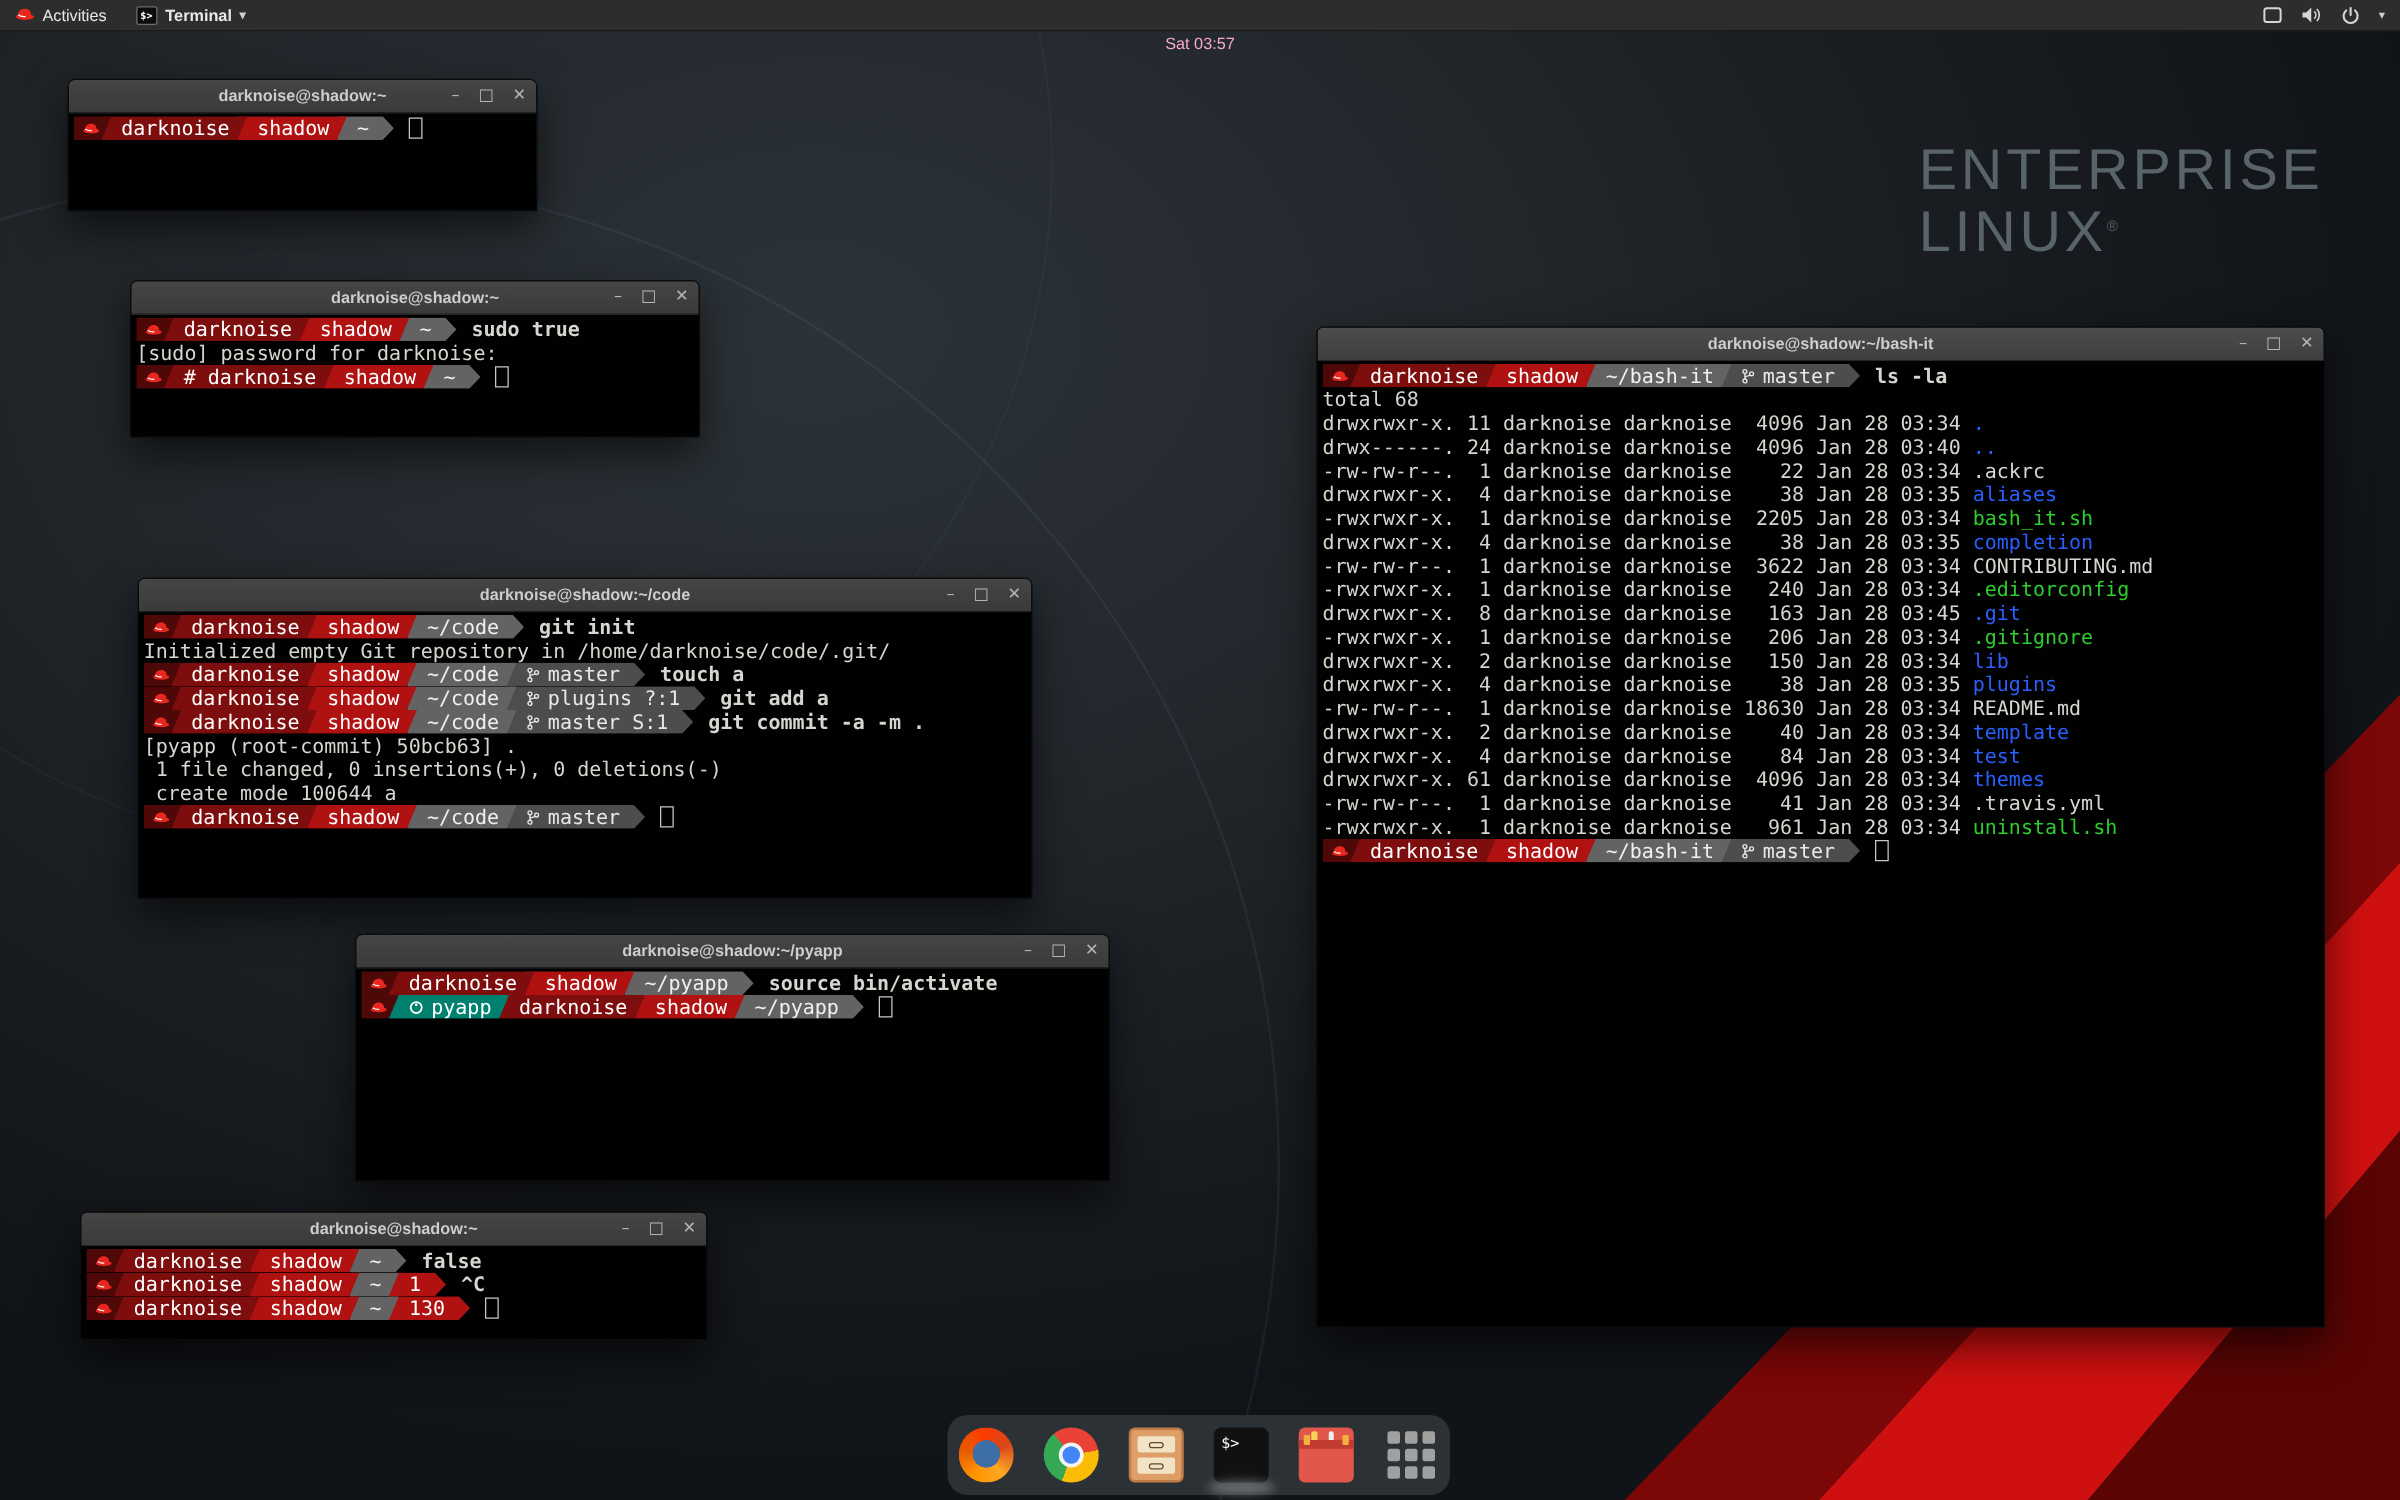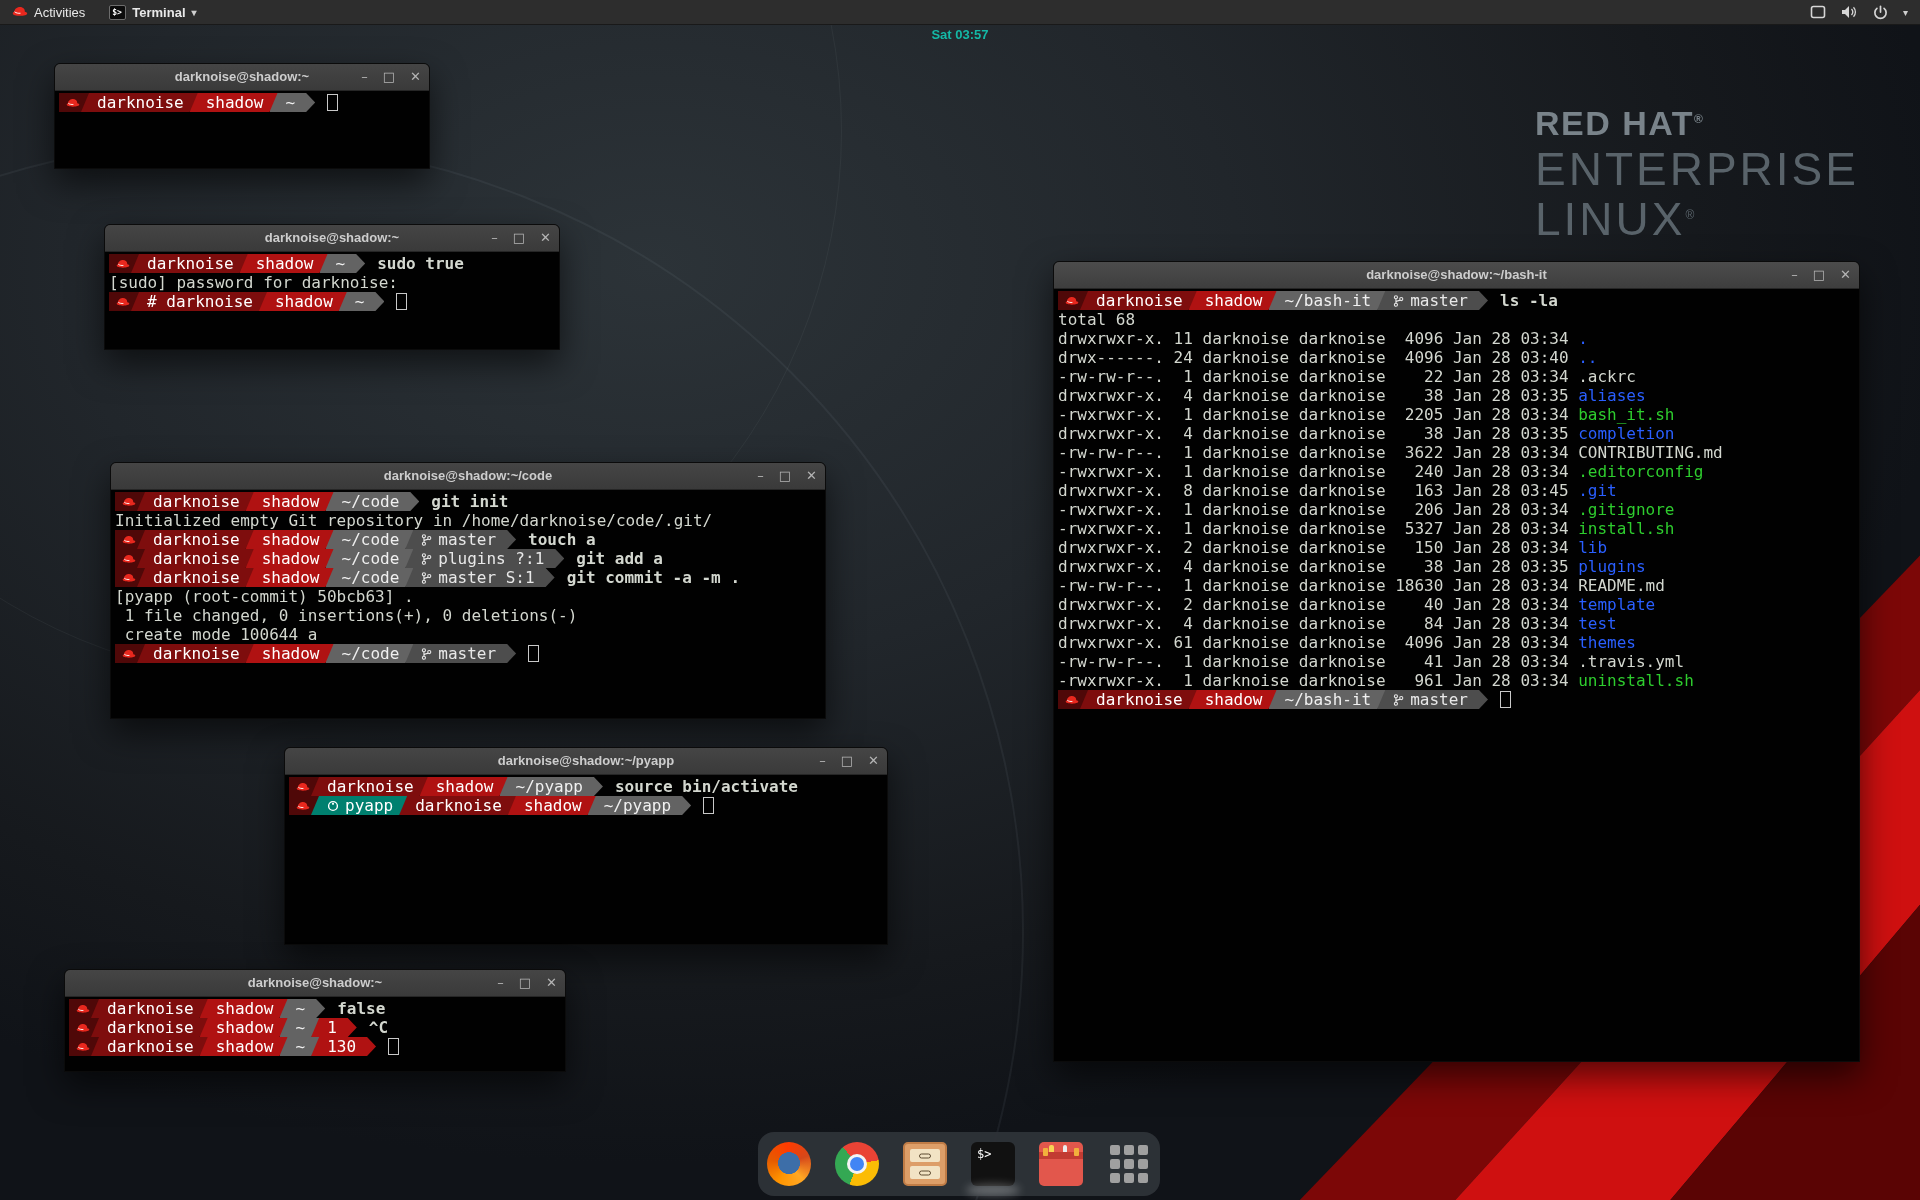--- a/index.html
+++ b/index.html
@@ -20,21 +20,21 @@
   .brand .b2{font-size:46px;letter-spacing:3px;color:#59636a;margin-top:6px;}
   .brand .b3{font-size:46px;letter-spacing:3px;color:#59636a;margin-top:4px;}
   .brand sup{font-size:12px;vertical-align:super;}
 
   
   .topbar{position:absolute;left:0;top:0;width:100%;height:24px;background:#2d2d2d;
     border-bottom:1px solid #191919;z-index:100;display:flex;align-items:center;color:#e8e8e8;font-size:13px;}
   .tb-left{display:flex;align-items:center;height:100%;}
   .tb-btn{display:flex;align-items:center;gap:6px;padding:0 12px;height:100%;cursor:default;}
   .tb-btn.appmenu{font-weight:bold;}
-  .tb-clock{position:absolute;left:50%;transform:translateX(-50%);font-weight:bold;color:#14b8a6;margin-top:44px;}
+  .tb-clock{position:absolute;left:50%;transform:translateX(-50%);font-weight:normal;color:#f9a8d4;margin-top:44px;}
   .tb-right{margin-left:auto;display:flex;align-items:center;gap:15px;padding-right:12px;height:100%;}
   .tb-right svg{display:block;}
   .mini-term{width:17px;height:15px;background:#0c0c0c;border:1px solid #6d6d6d;border-radius:2px;
     color:#fff;font-family:"DejaVu Sans Mono",monospace;font-size:8px;line-height:13px;text-align:left;padding-left:2px;box-sizing:border-box;}
   .caret{font-size:10px;color:#cfcfcf;}
 
   
   .window{position:absolute;border:1px solid #0b0b0b;border-radius:6px 6px 0 0;
     box-shadow:0 14px 34px rgba(0,0,0,0.6);z-index:20;background:#010101;}
   .titlebar{height:26px;border-radius:5px 5px 0 0;position:relative;
@@ -103,21 +103,20 @@
 <body>
 
 <div class="stage">
 
   <div class="ring ring1"></div>
   <div class="ring ring2"></div>
   <div class="ribbon r1"></div>
   <div class="ribbon r2"></div>
   <div class="ribbon r3"></div>
   <div class="brand">
-    <div class="b1"><span>RED HAT</span><sup>®</sup></div>
     <div class="b2">ENTERPRISE</div>
     <div class="b3"><span>LINUX</span><sup>®</sup></div>
   </div>
 
   <div class="topbar">
     <div class="tb-left">
       <div class="tb-btn">
         <span>
           <svg width="16" height="12" viewBox="0 0 20 14">
               <path d="M3 8 C3 4 7 2 10 2 C13 2 16 4 16 7 L16 8 C18 8.5 19 9.2 19 10 C19 12 15 13 10 13 C5 13 1 12 1 10 C1 9 2 8.3 3 8 Z" fill="#e8281e"></path>
@@ -319,21 +318,20 @@
           <div class="term-line"><span class="out">drwxrwxr-x. 11 darknoise darknoise  4096 Jan 28 03:34 </span><span class="fname dir">.</span></div>
           <div class="term-line"><span class="out">drwx------. 24 darknoise darknoise  4096 Jan 28 03:40 </span><span class="fname dir">..</span></div>
           <div class="term-line"><span class="out">-rw-rw-r--.  1 darknoise darknoise    22 Jan 28 03:34 </span><span class="fname file">.ackrc</span></div>
           <div class="term-line"><span class="out">drwxrwxr-x.  4 darknoise darknoise    38 Jan 28 03:35 </span><span class="fname dir">aliases</span></div>
           <div class="term-line"><span class="out">-rwxrwxr-x.  1 darknoise darknoise  2205 Jan 28 03:34 </span><span class="fname exec">bash_it.sh</span></div>
           <div class="term-line"><span class="out">drwxrwxr-x.  4 darknoise darknoise    38 Jan 28 03:35 </span><span class="fname dir">completion</span></div>
           <div class="term-line"><span class="out">-rw-rw-r--.  1 darknoise darknoise  3622 Jan 28 03:34 </span><span class="fname file">CONTRIBUTING.md</span></div>
           <div class="term-line"><span class="out">-rwxrwxr-x.  1 darknoise darknoise   240 Jan 28 03:34 </span><span class="fname exec">.editorconfig</span></div>
           <div class="term-line"><span class="out">drwxrwxr-x.  8 darknoise darknoise   163 Jan 28 03:45 </span><span class="fname dir">.git</span></div>
           <div class="term-line"><span class="out">-rwxrwxr-x.  1 darknoise darknoise   206 Jan 28 03:34 </span><span class="fname exec">.gitignore</span></div>
-          <div class="term-line"><span class="out">-rwxrwxr-x.  1 darknoise darknoise  5327 Jan 28 03:34 </span><span class="fname exec">install.sh</span></div>
           <div class="term-line"><span class="out">drwxrwxr-x.  2 darknoise darknoise   150 Jan 28 03:34 </span><span class="fname dir">lib</span></div>
           <div class="term-line"><span class="out">drwxrwxr-x.  4 darknoise darknoise    38 Jan 28 03:35 </span><span class="fname dir">plugins</span></div>
           <div class="term-line"><span class="out">-rw-rw-r--.  1 darknoise darknoise 18630 Jan 28 03:34 </span><span class="fname file">README.md</span></div>
           <div class="term-line"><span class="out">drwxrwxr-x.  2 darknoise darknoise    40 Jan 28 03:34 </span><span class="fname dir">template</span></div>
           <div class="term-line"><span class="out">drwxrwxr-x.  4 darknoise darknoise    84 Jan 28 03:34 </span><span class="fname dir">test</span></div>
           <div class="term-line"><span class="out">drwxrwxr-x. 61 darknoise darknoise  4096 Jan 28 03:34 </span><span class="fname dir">themes</span></div>
           <div class="term-line"><span class="out">-rw-rw-r--.  1 darknoise darknoise    41 Jan 28 03:34 </span><span class="fname file">.travis.yml</span></div>
           <div class="term-line"><span class="out">-rwxrwxr-x.  1 darknoise darknoise   961 Jan 28 03:34 </span><span class="fname exec">uninstall.sh</span></div>
           <div class="term-line"><span class="seg seg-hat" style="z-index: 40;"><span class="icon"><svg width="14" height="11" viewBox="0 0 20 14">
                   <path d="M3 8 C3 4 7 2 10 2 C13 2 16 4 16 7 L16 8 C18 8.5 19 9.2 19 10 C19 12 15 13 10 13 C5 13 1 12 1 10 C1 9 2 8.3 3 8 Z" fill="#e8281e"></path>

